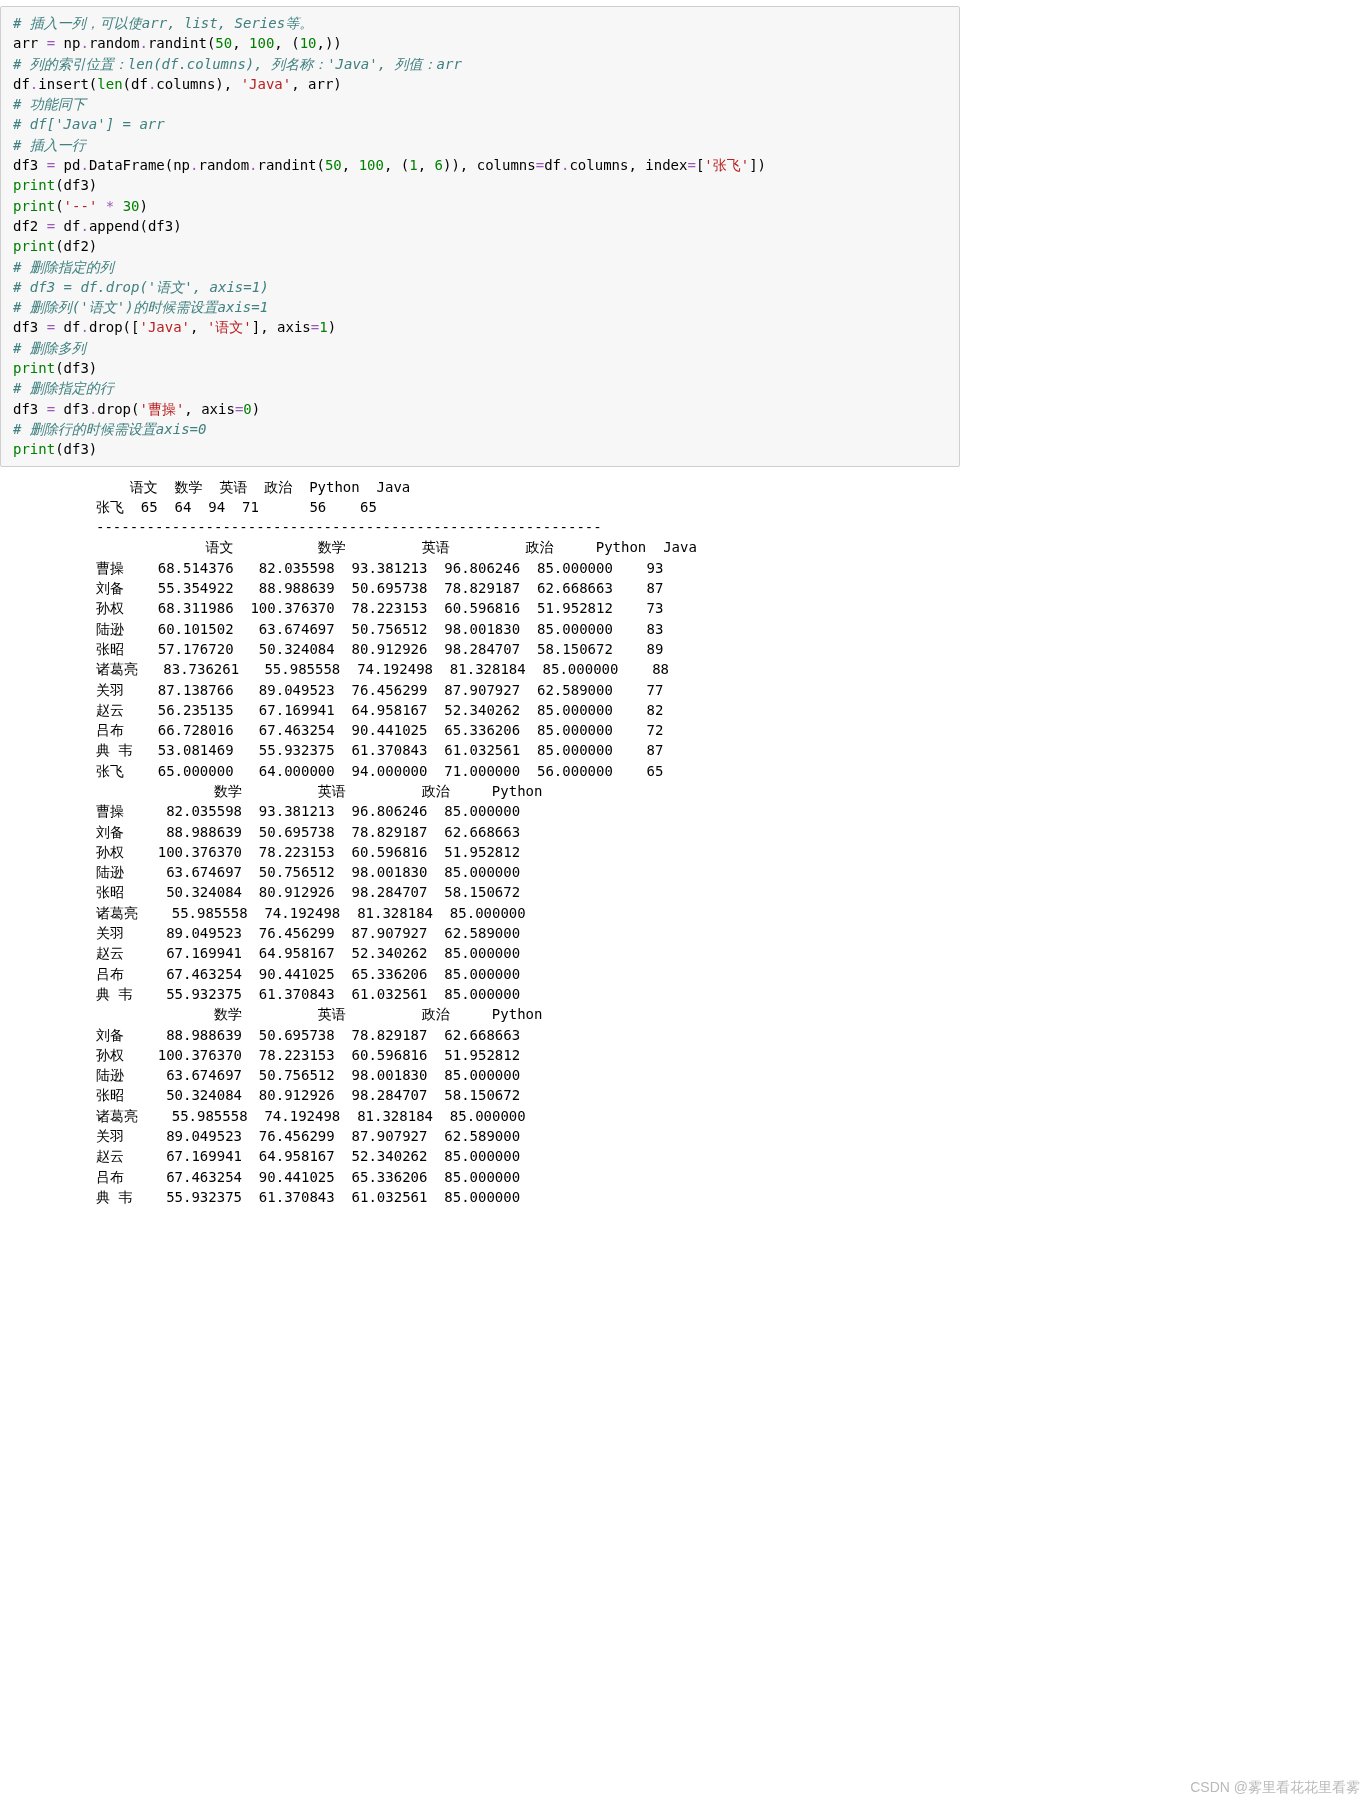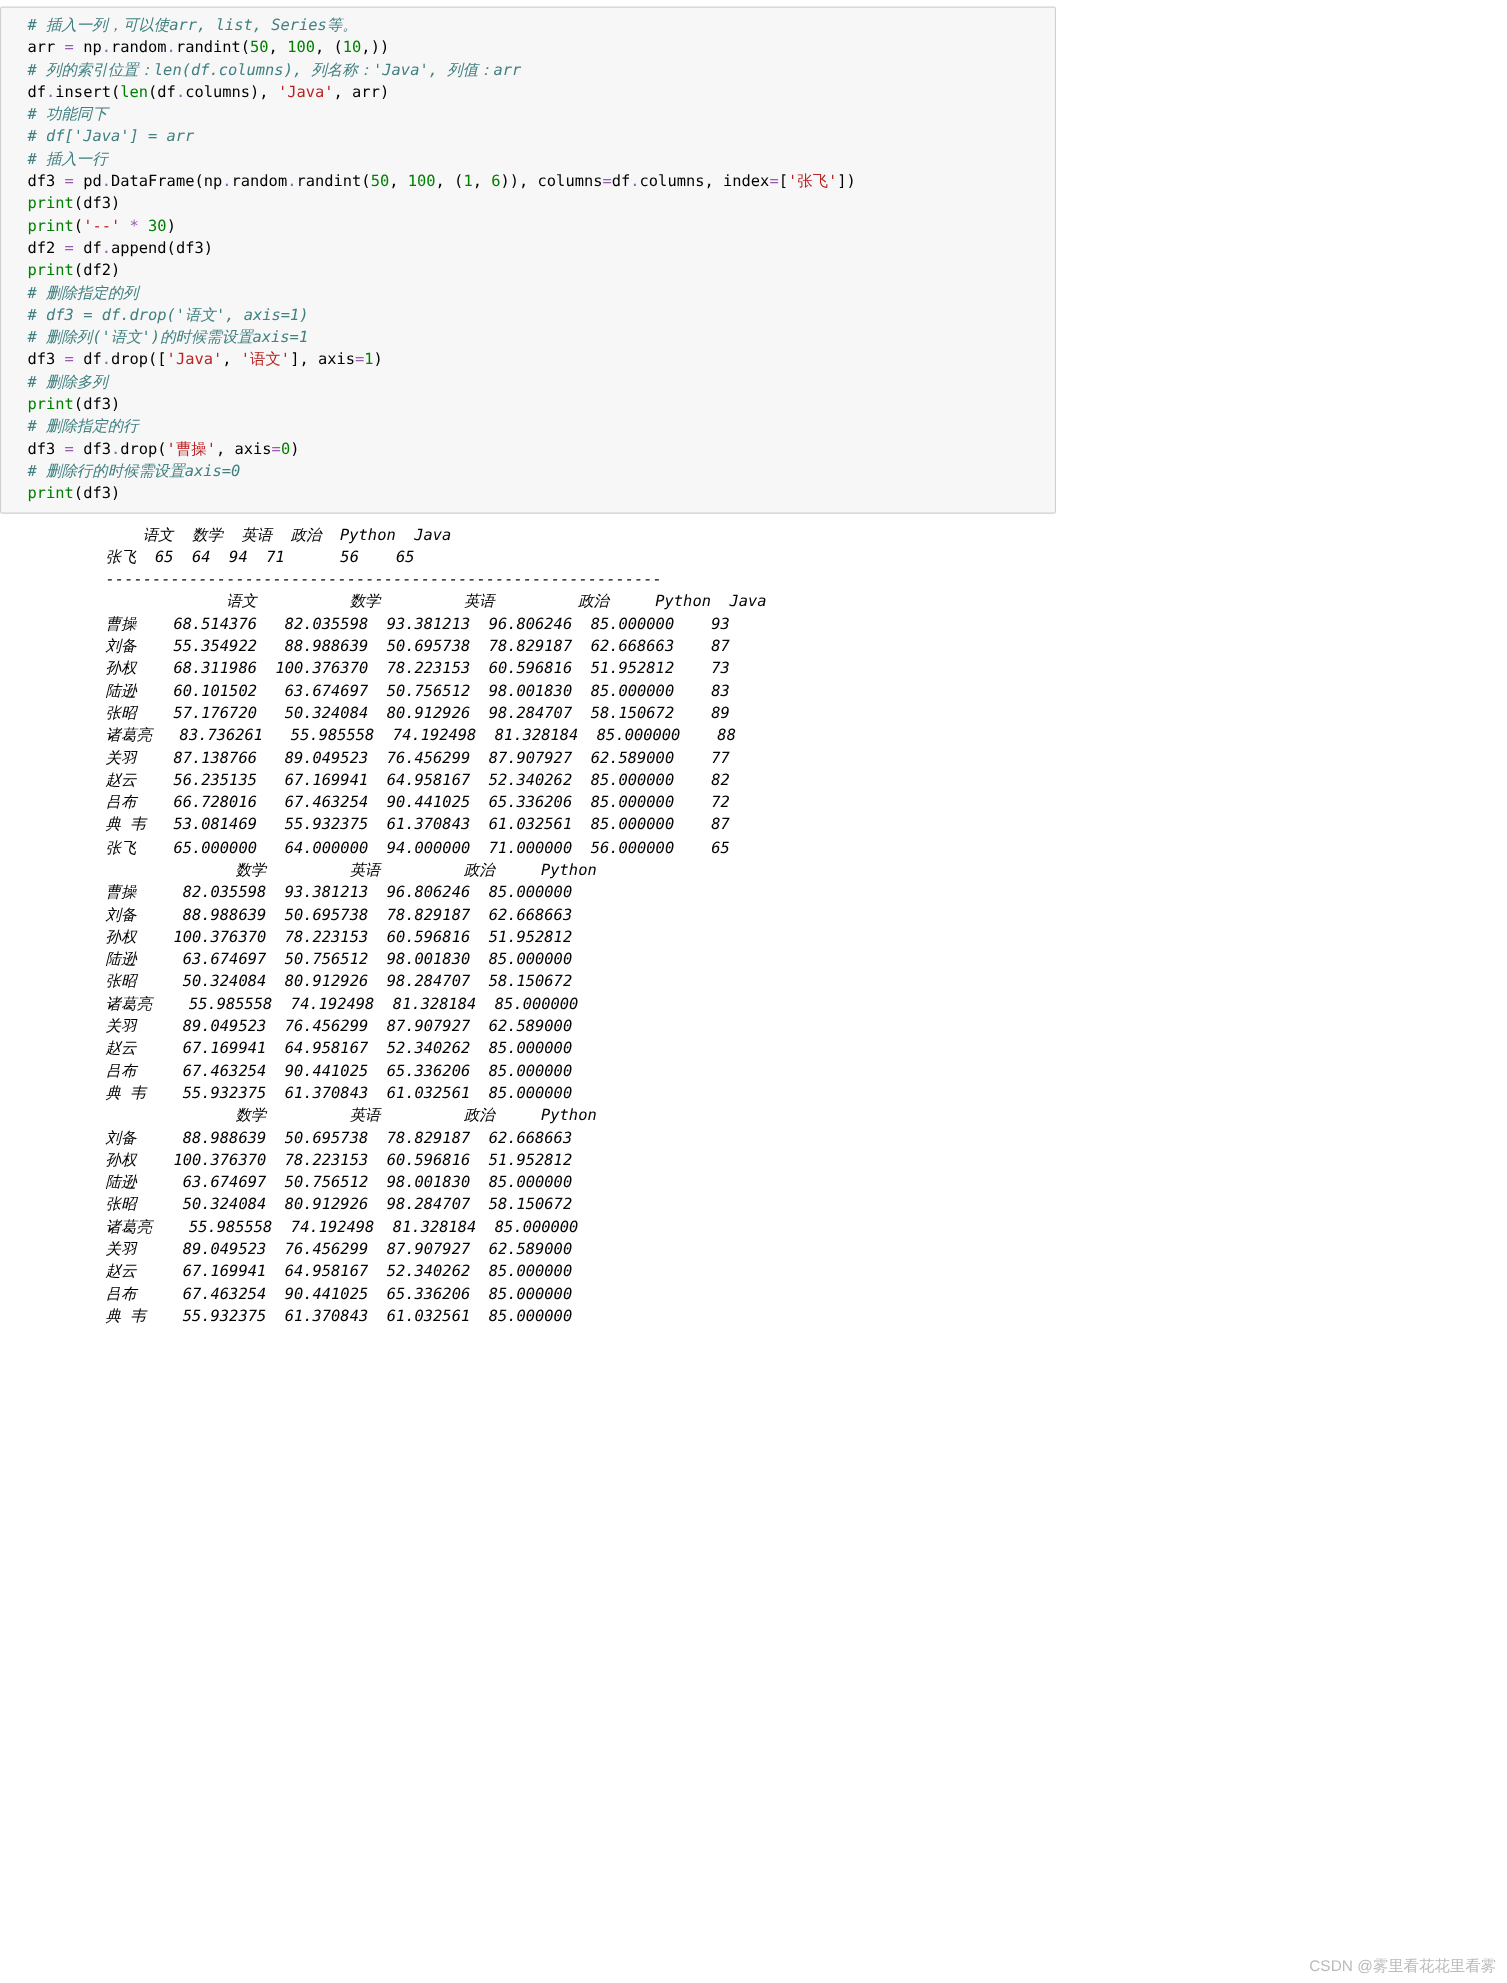--- a/index.html
+++ b/index.html
@@ -27,37 +27,36 @@
     font-family: monospace;
     font-size: 14px;
     color: #303F9F;
     box-sizing: border-box;
   }
   .input-area {
     flex: 1;
     border: 1px solid #cfcfcf;
     border-radius: 2px;
     background: #f7f7f7;
-    padding: 6px 24px;
+    padding: 6px 12px;
   }
   .code {
     font-family: monospace;
     font-size: 14px;
     line-height: 1.45;
     white-space: pre;
   }
   .output-area {
     flex: 1;
     padding: 6px 8px 6px 0;
     font-family: monospace;
     font-size: 14px;
     line-height: 1.45;
     white-space: pre;
     color: #000;
-    font-style: italic;
   }
   .empty-input {
     flex: 1;
     border: 1px solid #cfcfcf;
     border-radius: 2px;
     background: #f7f7f7;
     height: 28px;
   }
 
   

